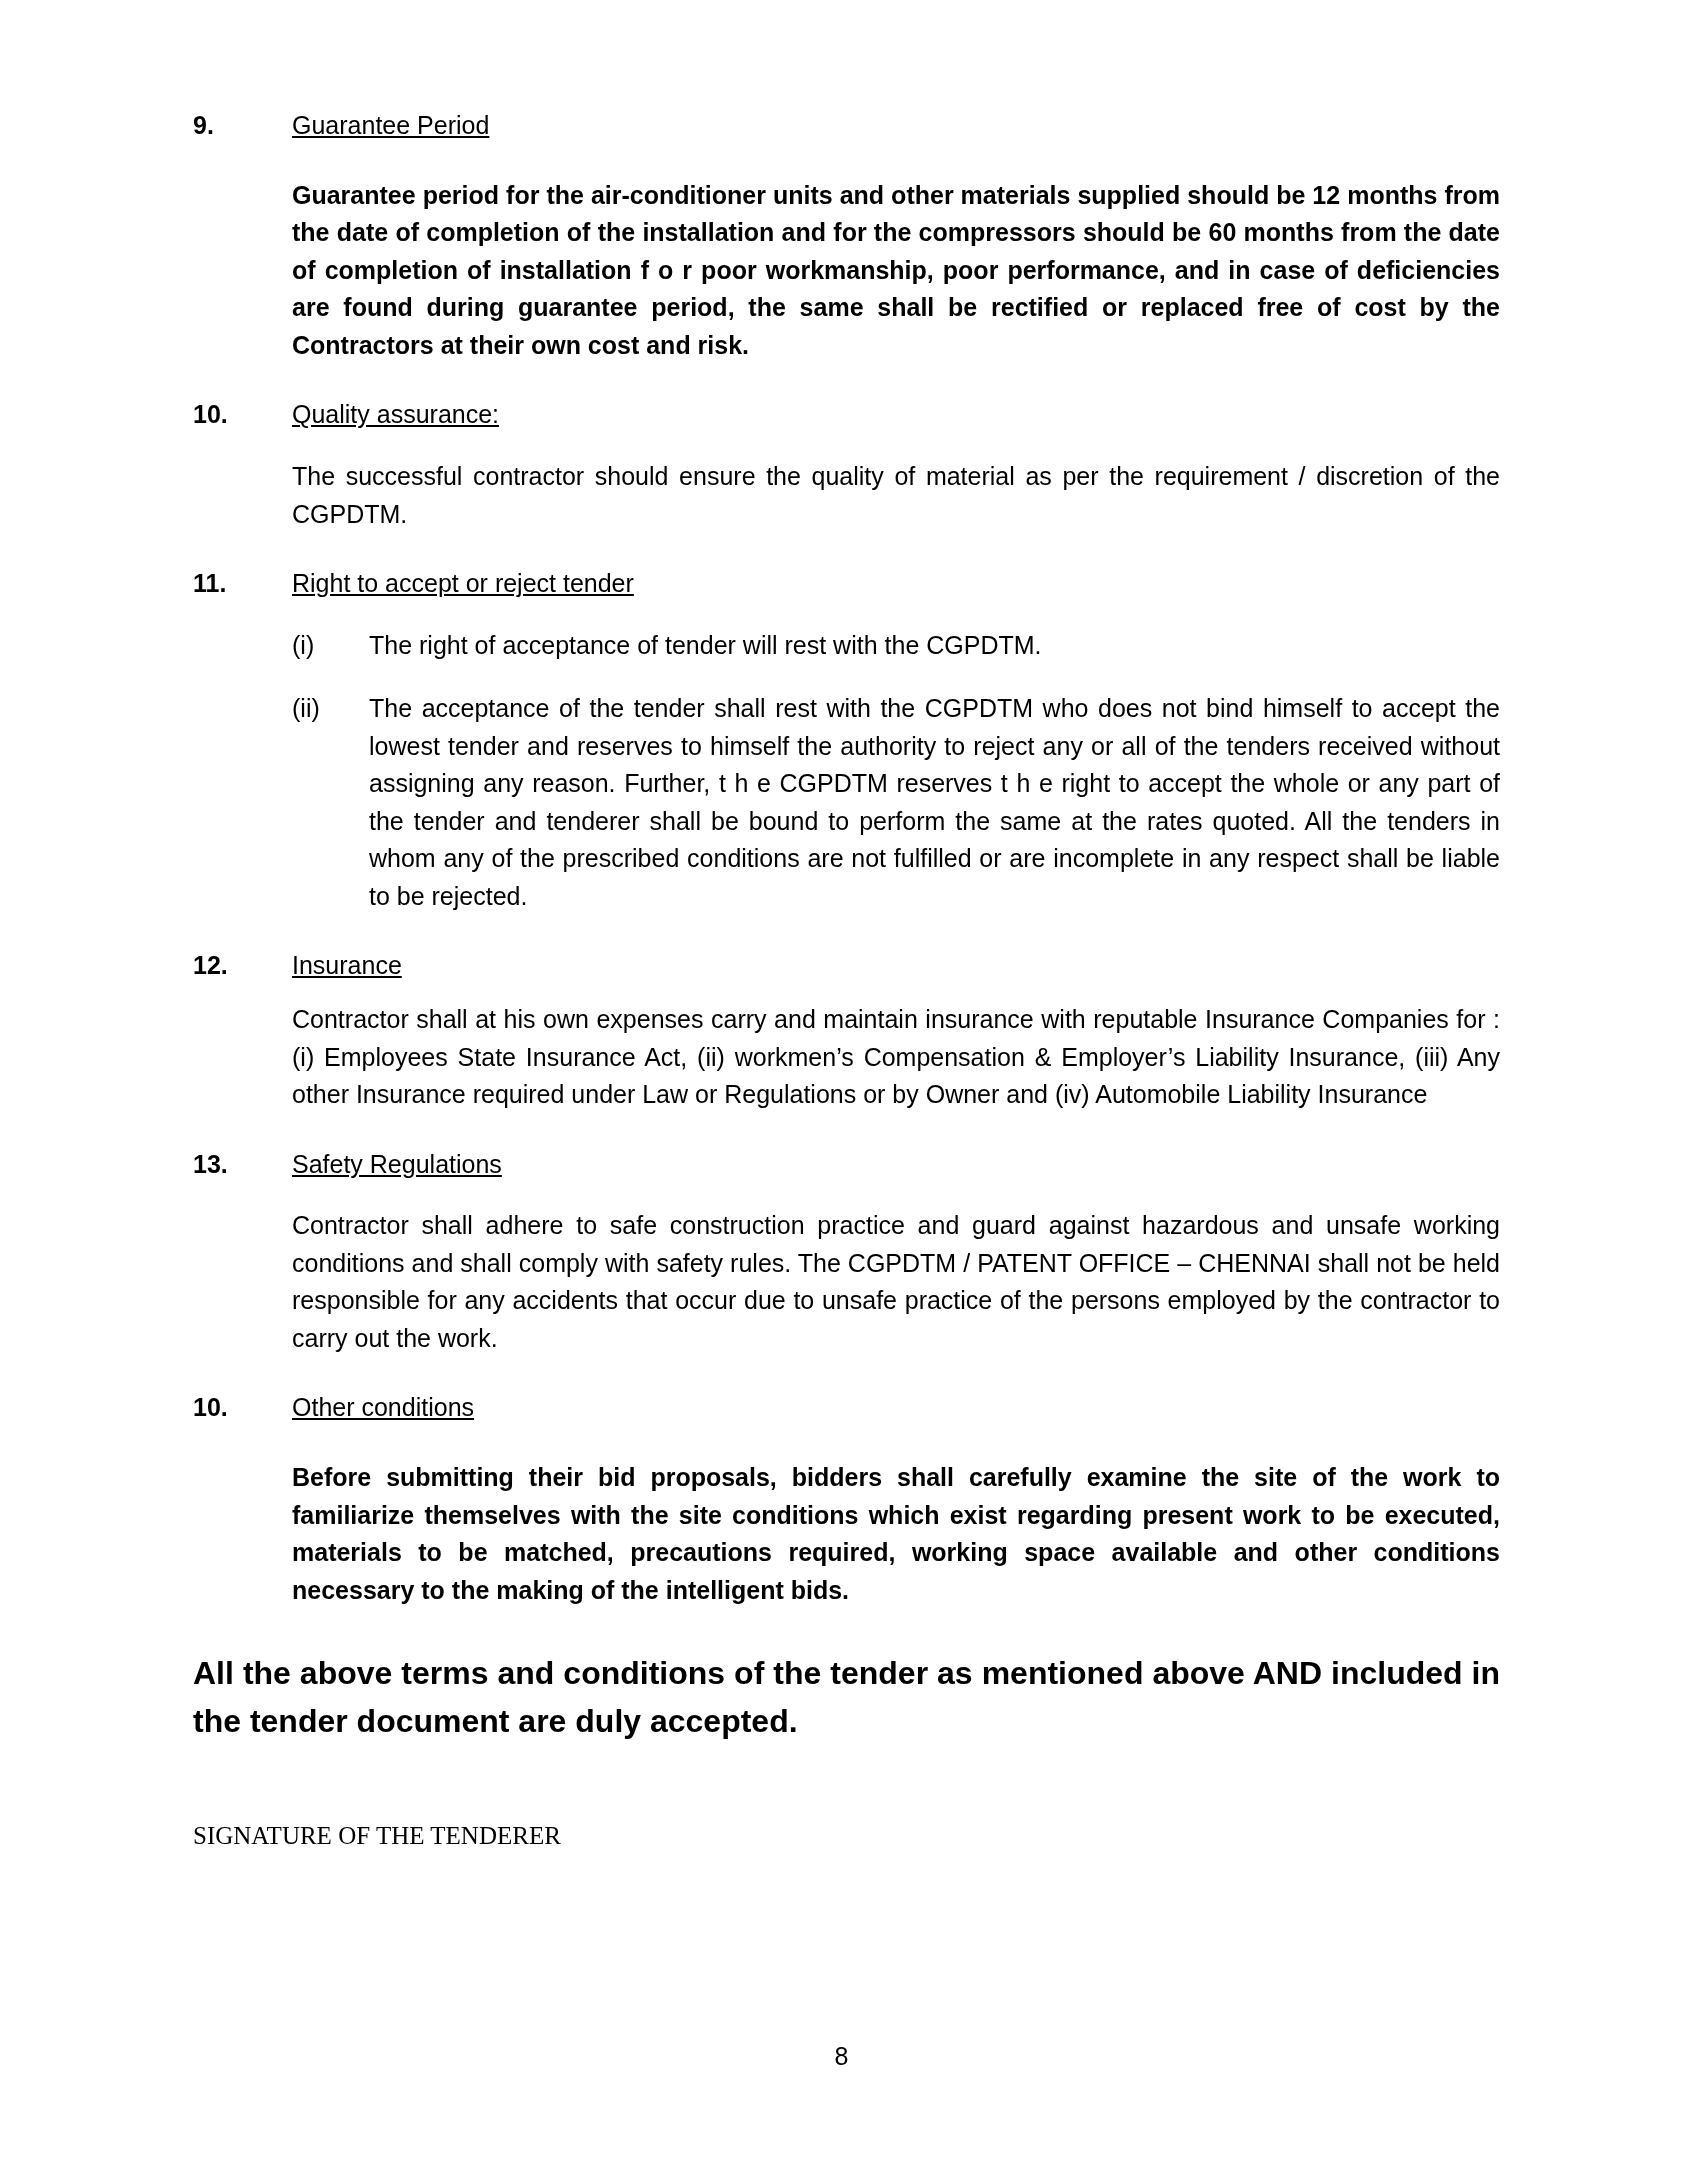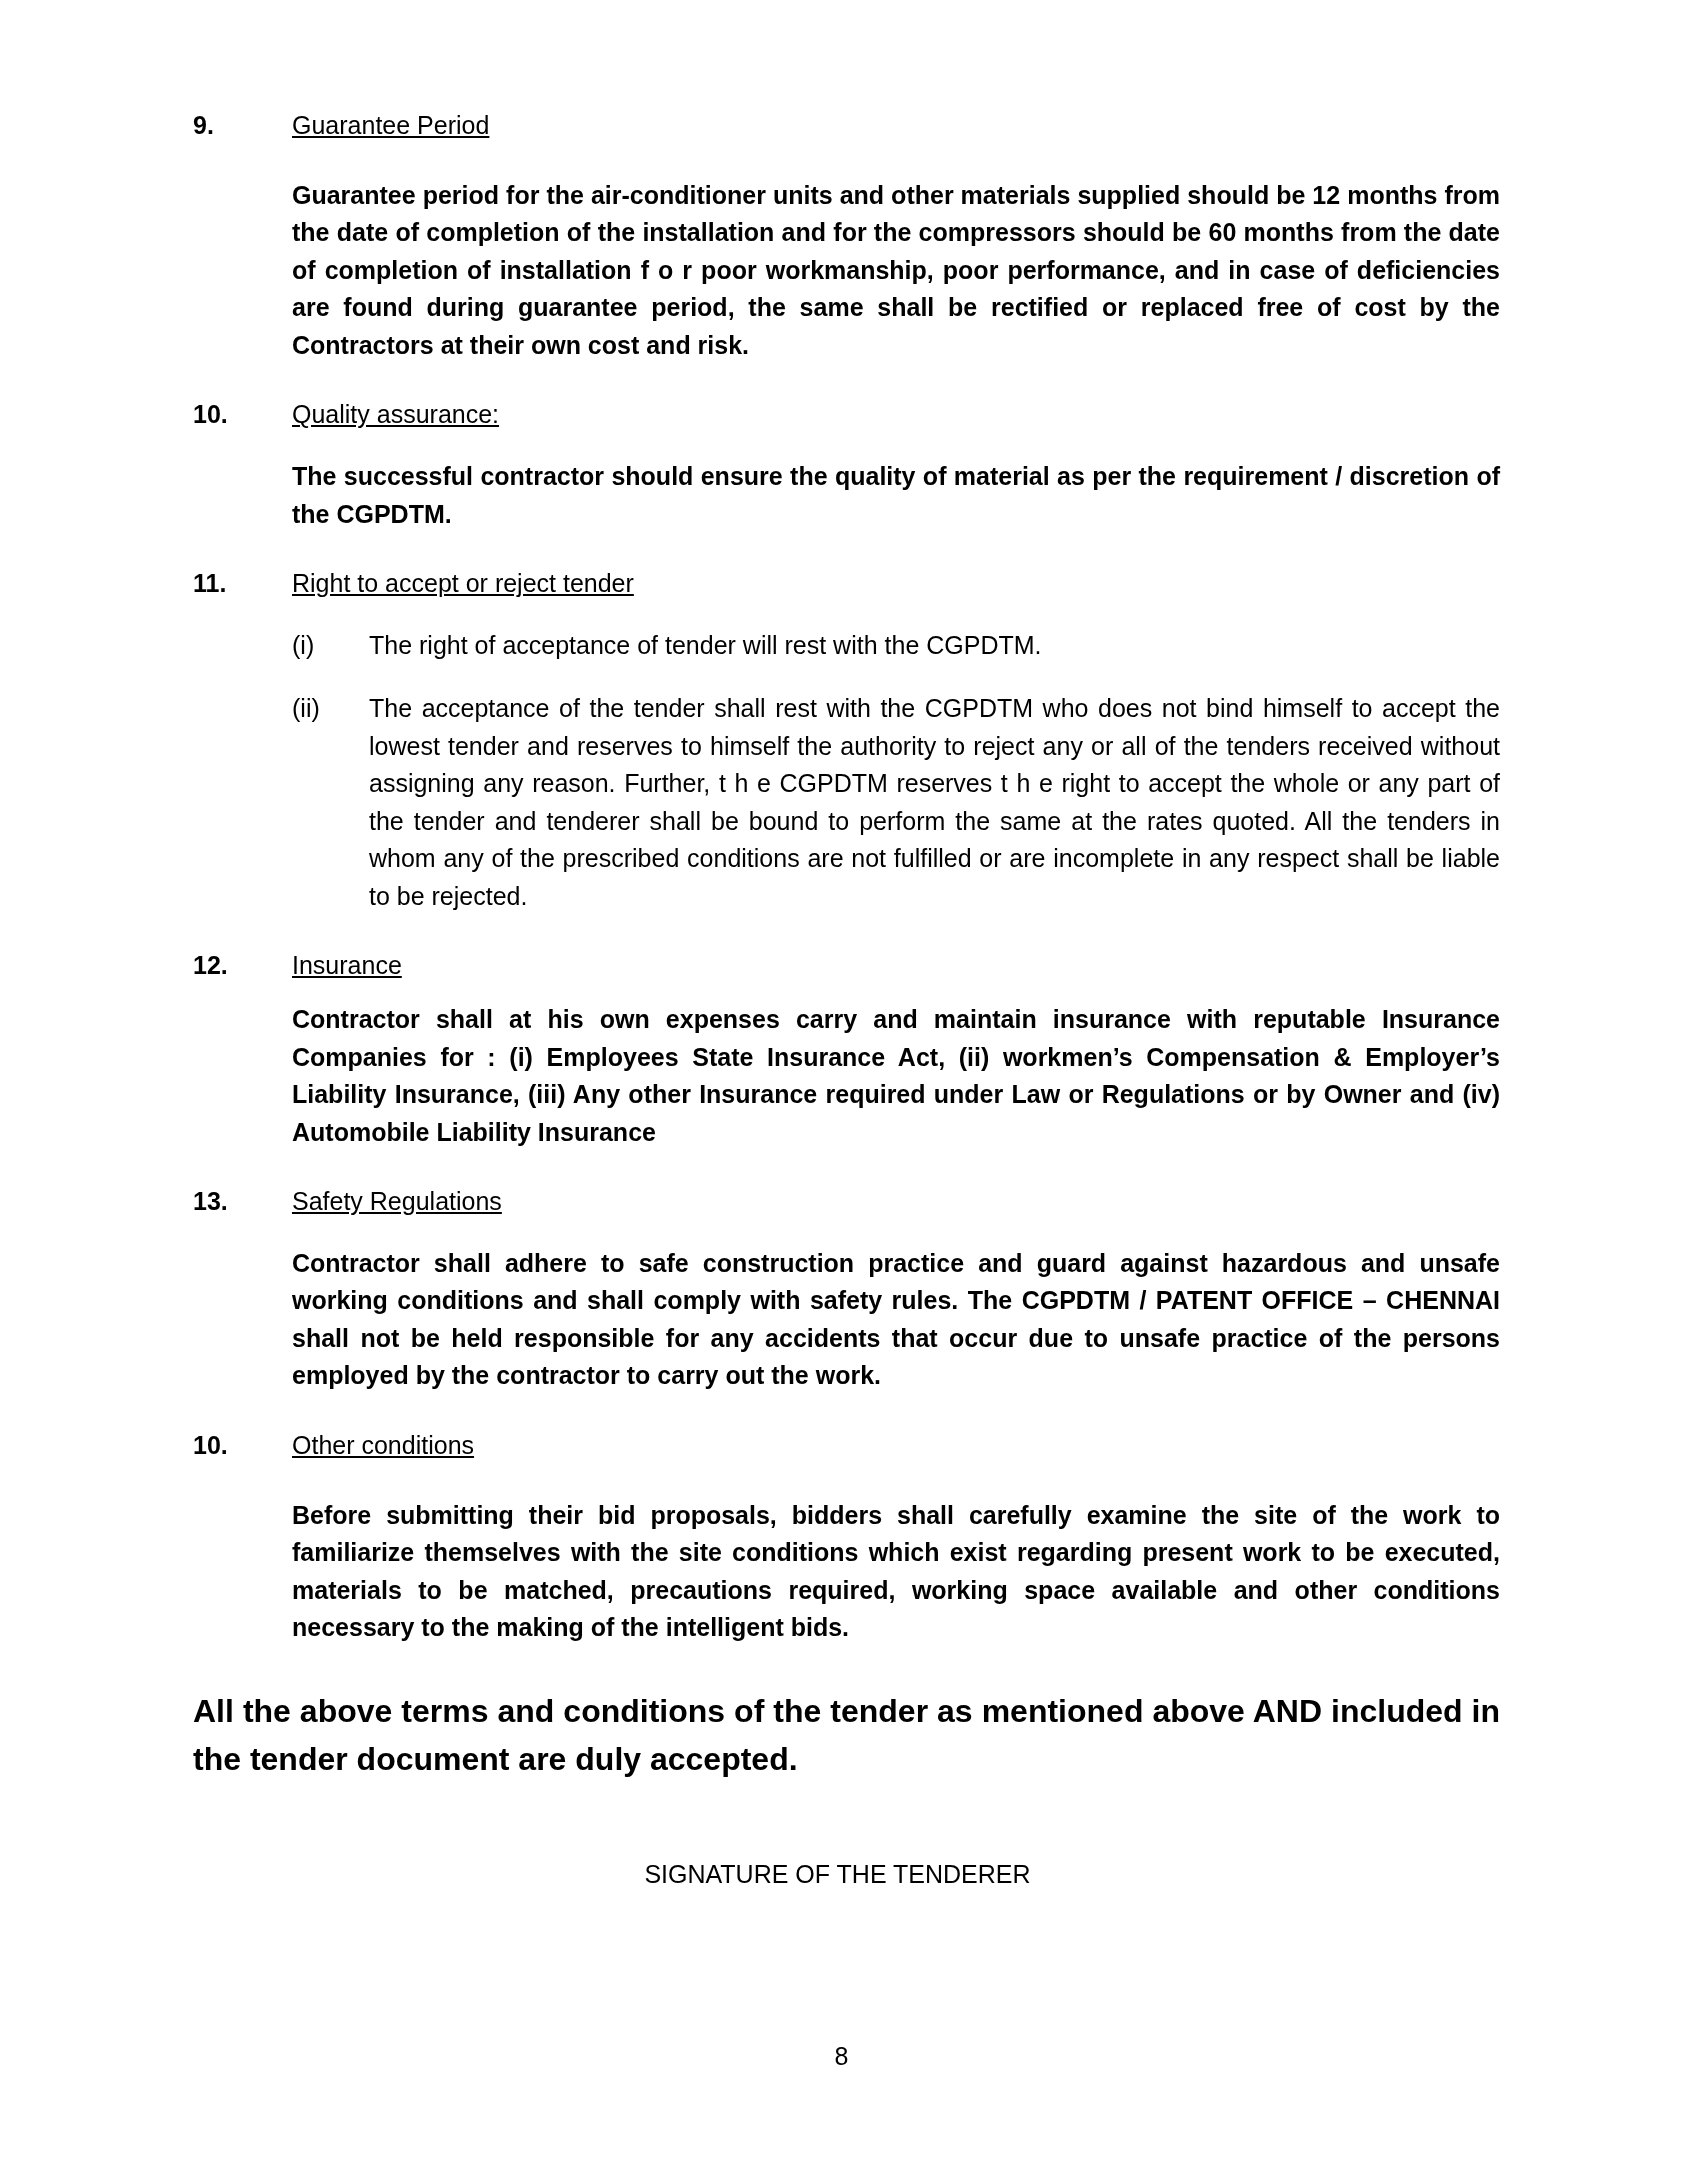--- a/index.html
+++ b/index.html
@@ -38,21 +38,20 @@
     font-weight: normal;
     text-decoration: underline;
     line-height: 1.35;
   }
   .body-block {
     margin-left: 99px;
     margin-right: 0;
     font-size: 25px;
     line-height: 1.5;
     text-align: justify;
-    font-weight: bold;
   }
   .body-block.bold {
     font-weight: bold;
   }
   .spacer-lg { height: 34px; }
   .spacer-md { height: 26px; }
   .spacer-sm { height: 18px; }
 
   .roman-list {
     margin-left: 99px;
@@ -76,22 +75,23 @@
   .final-note {
     margin-top: 40px;
     font-size: 32px;
     font-weight: bold;
     line-height: 1.5;
     text-align: justify;
   }
   .signature {
     margin-top: 77px;
     font-size: 25px;
-    text-align: center;
+    text-align: left;
     padding-right: 18px;
+    font-family: Liberation Serif, serif;
   }
   .page-number {
     position: absolute;
     left: 0;
     right: 0;
     bottom: 107px;
     text-align: center;
     font-size: 25px;
   }
 </style>

